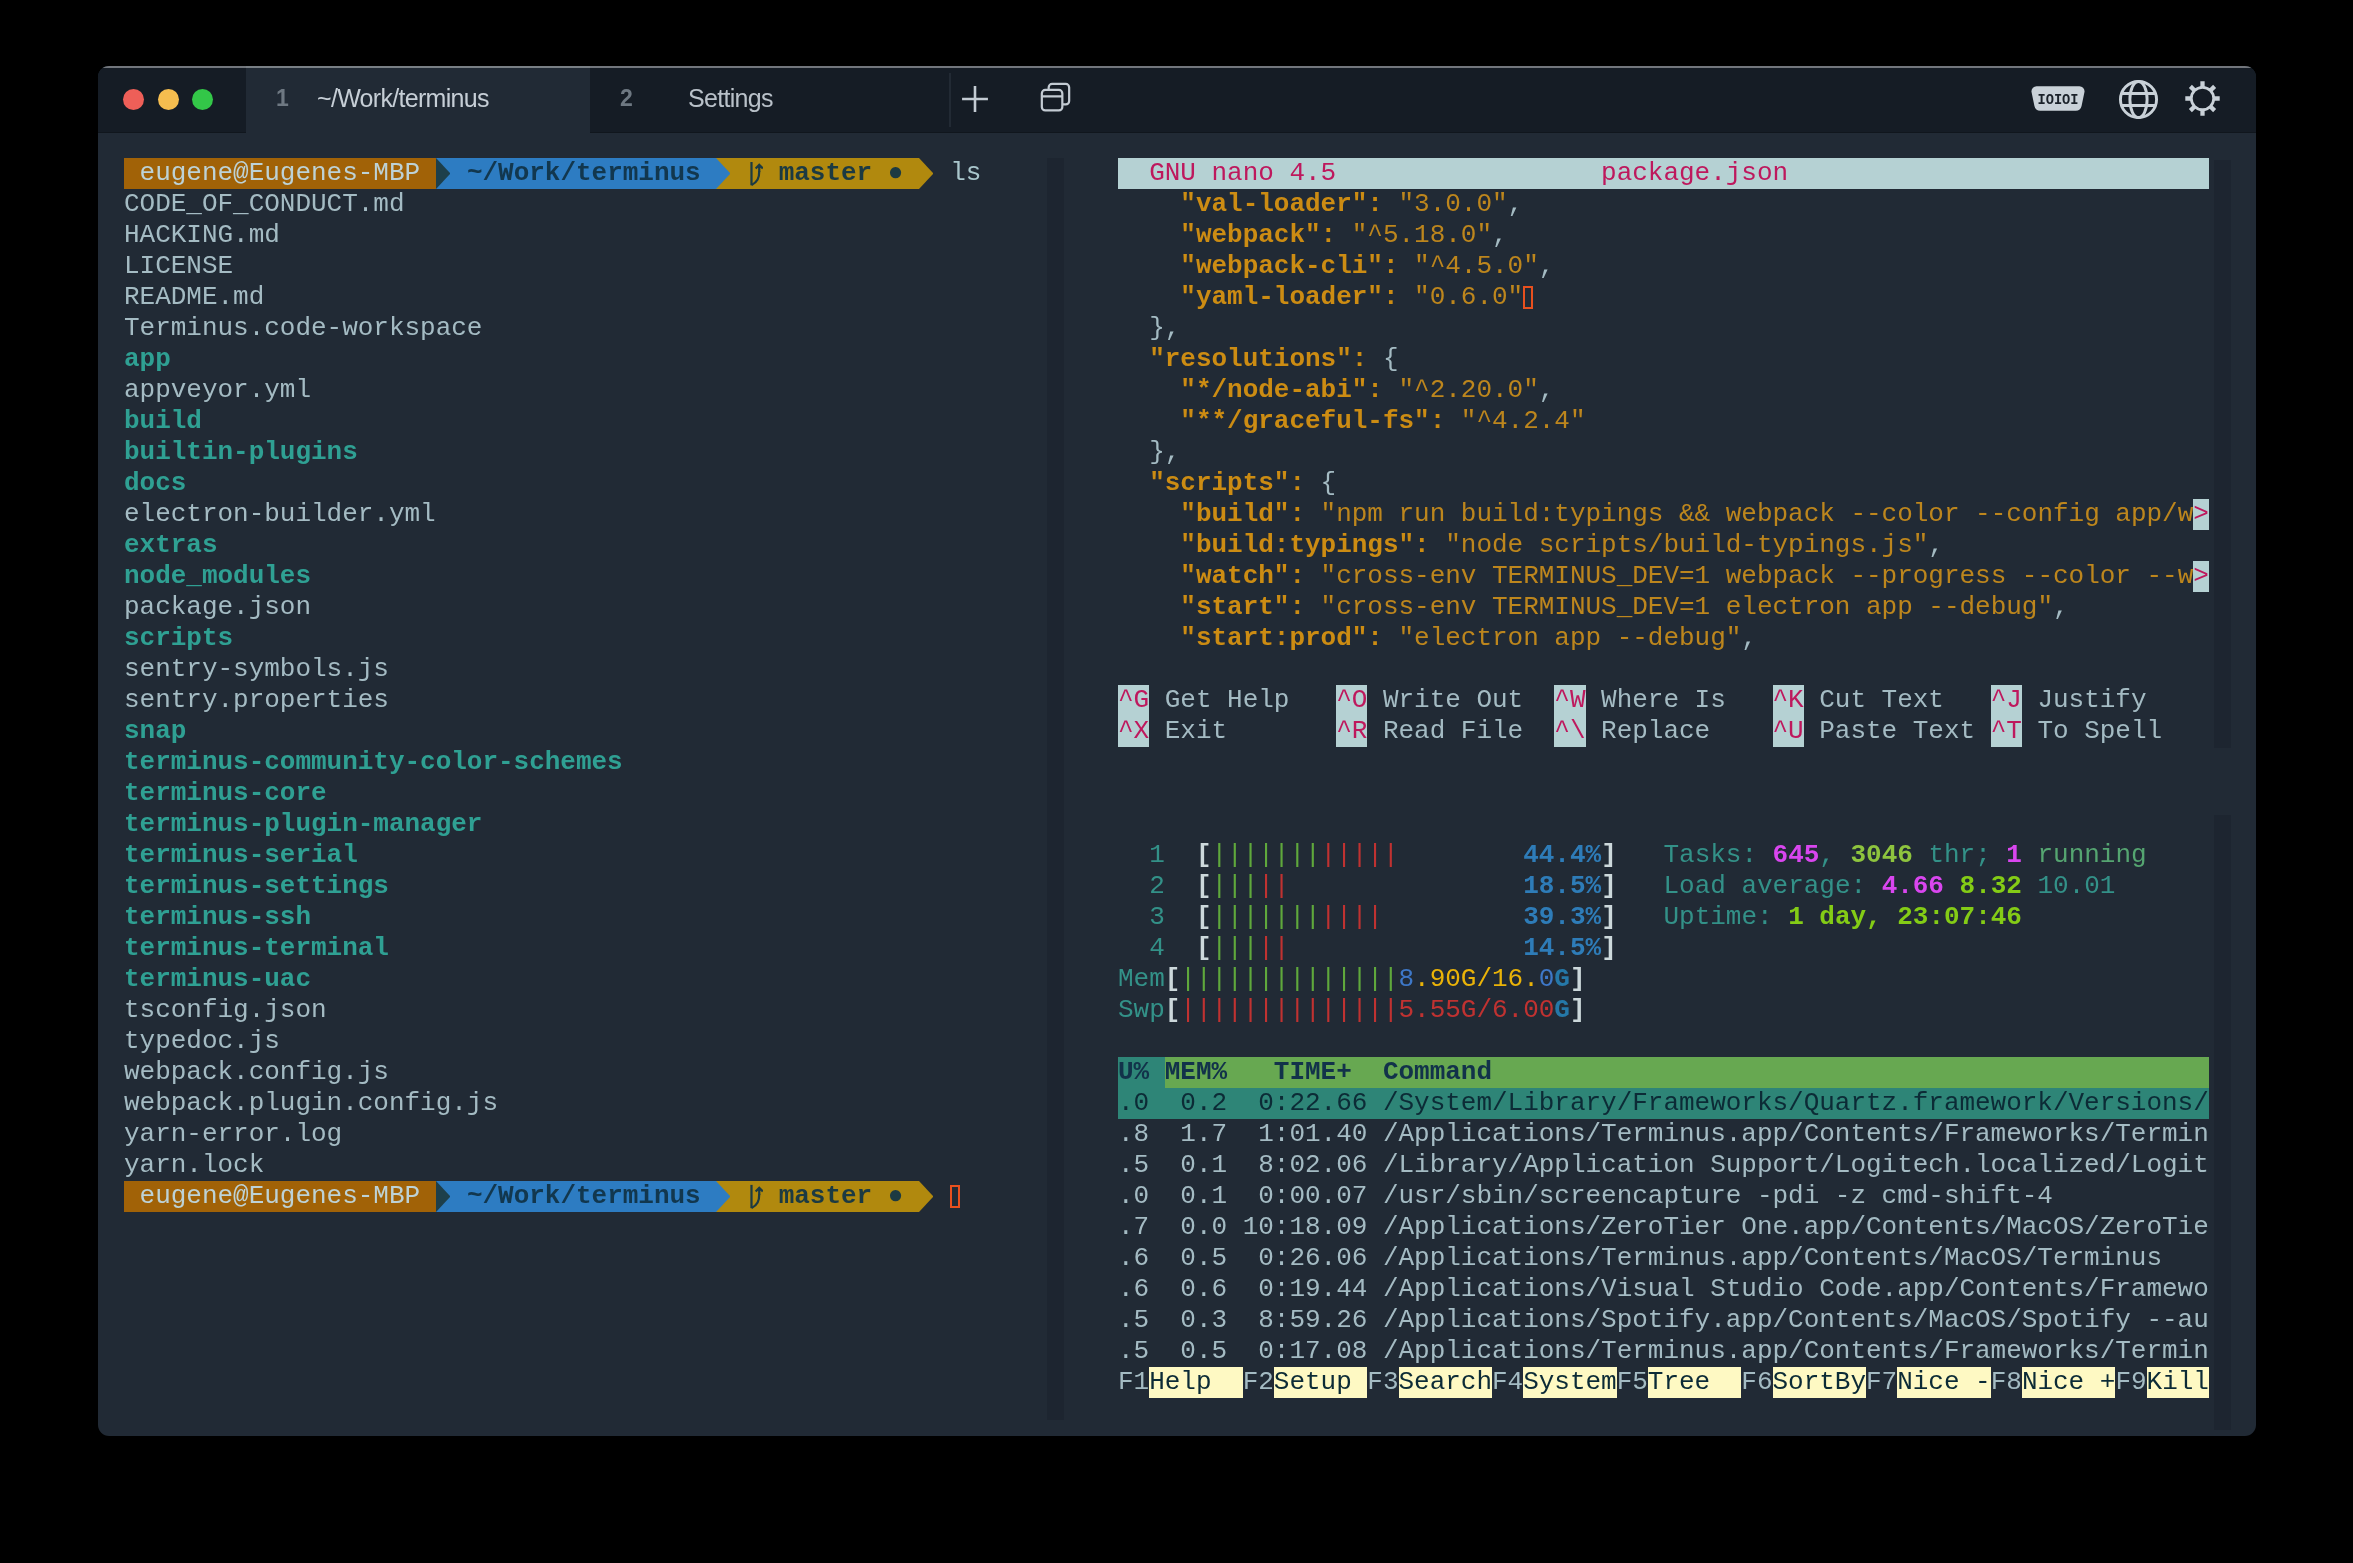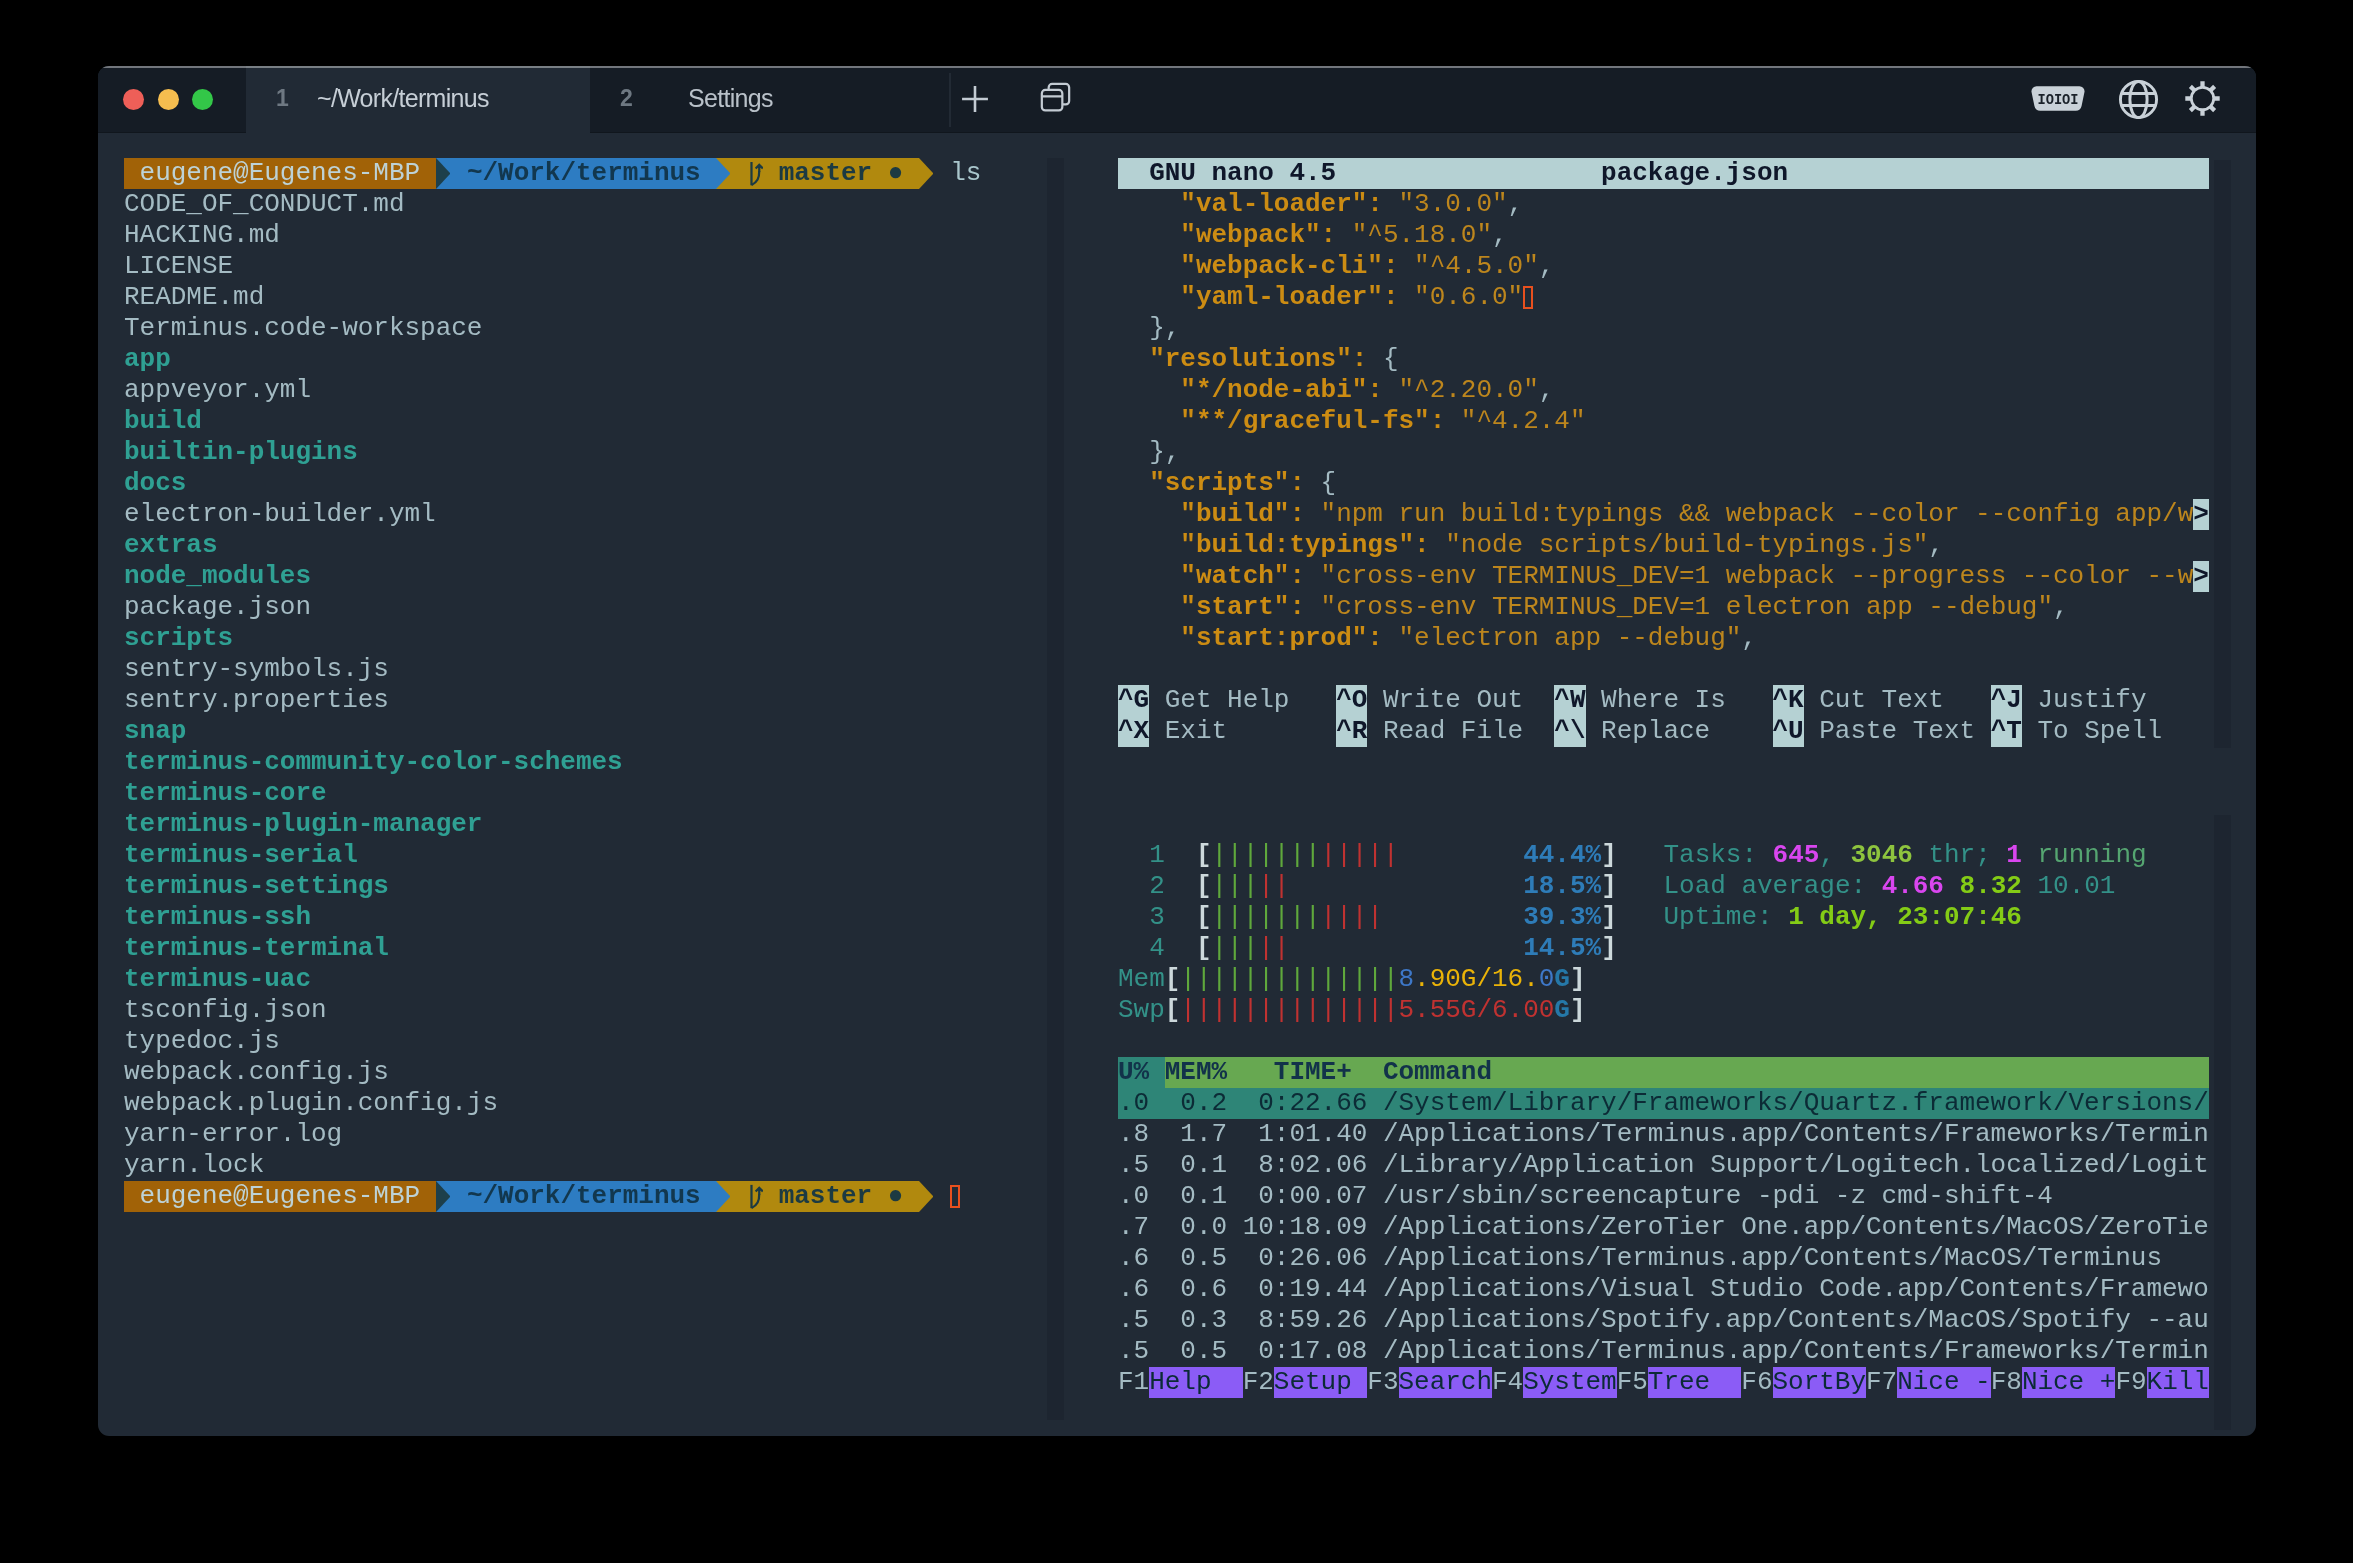--- a/index.html
+++ b/index.html
@@ -13,40 +13,40 @@
 pre span{vertical-align:top;display:inline-block;height:31px}
 .d{color:#2fa093;font-weight:bold}
 .pl.s1{background:#a16207;color:#bdd2d6}
 .pl.s2{background:#2d7cc2;color:#12374e;font-weight:bold}
 .pl.s3{background:#b1890e;color:#1c3a42;font-weight:bold}
 .a{width:0;height:31px;border-top:15.6px solid transparent;border-bottom:15.6px solid transparent;border-left:14px solid}
 .as{width:1.7px}
 .lsc{color:#a9c6cc}
 .gi{vertical-align:top}
 .cur{width:9.5px;height:23px;border:2.6px solid #e8501e;margin-top:3.5px}
-.nh{background:#b5d1d3;color:#0f172a;font-weight:bold}
+.nh{background:#b5d1d3;color:#be185d;font-weight:normal}
 .k{color:#cc8c13;font-weight:bold}
 .v{color:#bd861d}
 .t{color:#339188}
 .b{color:#ccd8db;font-weight:bold}
 .g{color:#5fa83c}
 .r{color:#c03231}
 .p{color:#2e7cb8;font-weight:bold}
 .w{color:#d946ef;font-weight:bold}
 .gbold{color:#8ec43e;font-weight:bold}
 .tbold{color:#84cc16;font-weight:bold}
 .trun{color:#55a571}
 .am{color:#eab308}
 .mb{color:#3e78c8}
 .gbl{color:#2578a8;font-weight:bold}
 .rr{color:#c03231}
 .hsel{background:#2e8577;color:#12324a;font-weight:bold}
 .hdr{background:#67a851;color:#12324a;font-weight:bold}
 .prow{background:#2e8577;color:#0c2b36}
-.fk{background:#8b5cf6;color:#0c2b36}
+.fk{background:#fef9c3;color:#0c2b36}
 .track{position:absolute;width:17.3px;background:#1d2530}
 .icon{position:absolute}
 </style></head>
 <body>
 <div class="win">
   <div class="tabbar"></div>
   <div class="tab1"></div>
   <div style="position:absolute;left:851px;top:7px;width:1.7px;height:54px;background:#222a34"></div>
   <div class="tl" style="left:25px;background:#ee5f58"></div>
   <div class="tl" style="left:60px;background:#f5bd4f"></div>

